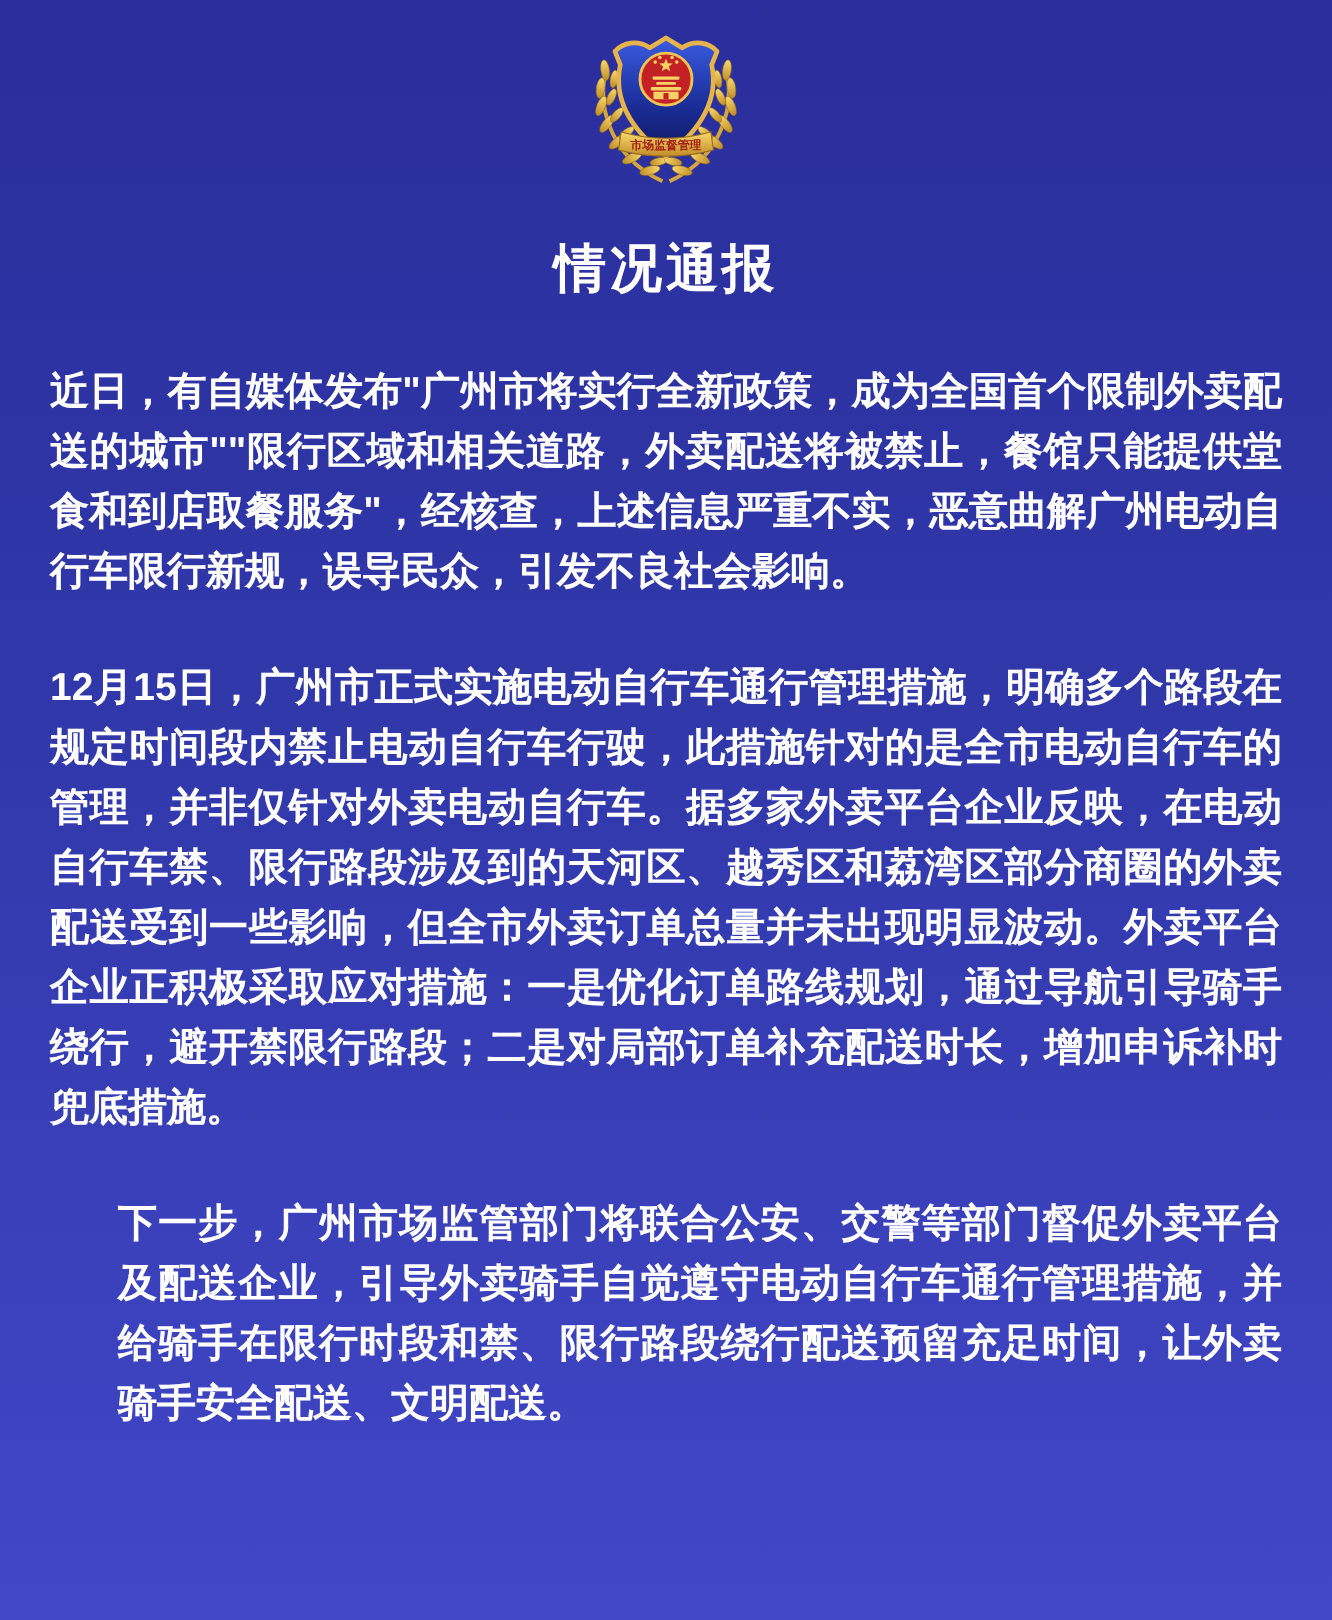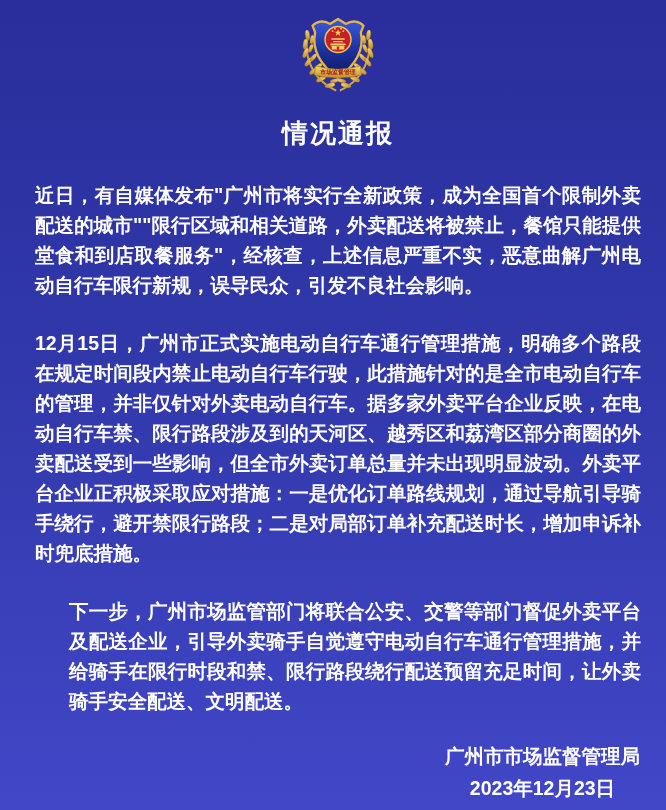--- a/index.html
+++ b/index.html
@@ -9,21 +9,20 @@
     height: 810px;
     overflow: hidden;
     background: linear-gradient(180deg, #292e9b 0%, #3138aa 45%, #4147c7 100%);
     font-family: "Liberation Sans", sans-serif;
     color: #ffffff;
   }
   .page {
     width: 666px;
     height: 810px;
     position: relative;
-    padding-left: 10px;
   }
   .emblem-wrap {
     padding-top: 10px;
     text-align: center;
   }
   .emblem-wrap svg { display: inline-block; }
   .title {
     margin: 16px 0 0 0;
     text-align: center;
     font-size: 26px;
@@ -116,18 +115,14 @@
   </div>
 
   <h1 class="title">情况通报</h1>
 
   <div class="content">
     <p>近日，有自媒体发布"广州市将实行全新政策，成为全国首个限制外卖配送的城市""限行区域和相关道路，外卖配送将被禁止，餐馆只能提供堂食和到店取餐服务"，经核查，上述信息严重不实，恶意曲解广州电动自行车限行新规，误导民众，引发不良社会影响。</p>
     <p>12月15日，广州市正式实施电动自行车通行管理措施，明确多个路段在规定时间段内禁止电动自行车行驶，此措施针对的是全市电动自行车的管理，并非仅针对外卖电动自行车。据多家外卖平台企业反映，在电动自行车禁、限行路段涉及到的天河区、越秀区和荔湾区部分商圈的外卖配送受到一些影响，但全市外卖订单总量并未出现明显波动。外卖平台企业正积极采取应对措施：一是优化订单路线规划，通过导航引导骑手绕行，避开禁限行路段；二是对局部订单补充配送时长，增加申诉补时兜底措施。</p>
     <p>下一步，广州市场监管部门将联合公安、交警等部门督促外卖平台及配送企业，引导外卖骑手自觉遵守电动自行车通行管理措施，并给骑手在限行时段和禁、限行路段绕行配送预留充足时间，让外卖骑手安全配送、文明配送。</p>
   </div>
 
-  <div class="signature">
-    <div>广州市市场监督管理局</div>
-    <div>2023年12月23日</div>
-  </div>
 
 </div>
 
 </body></html>

